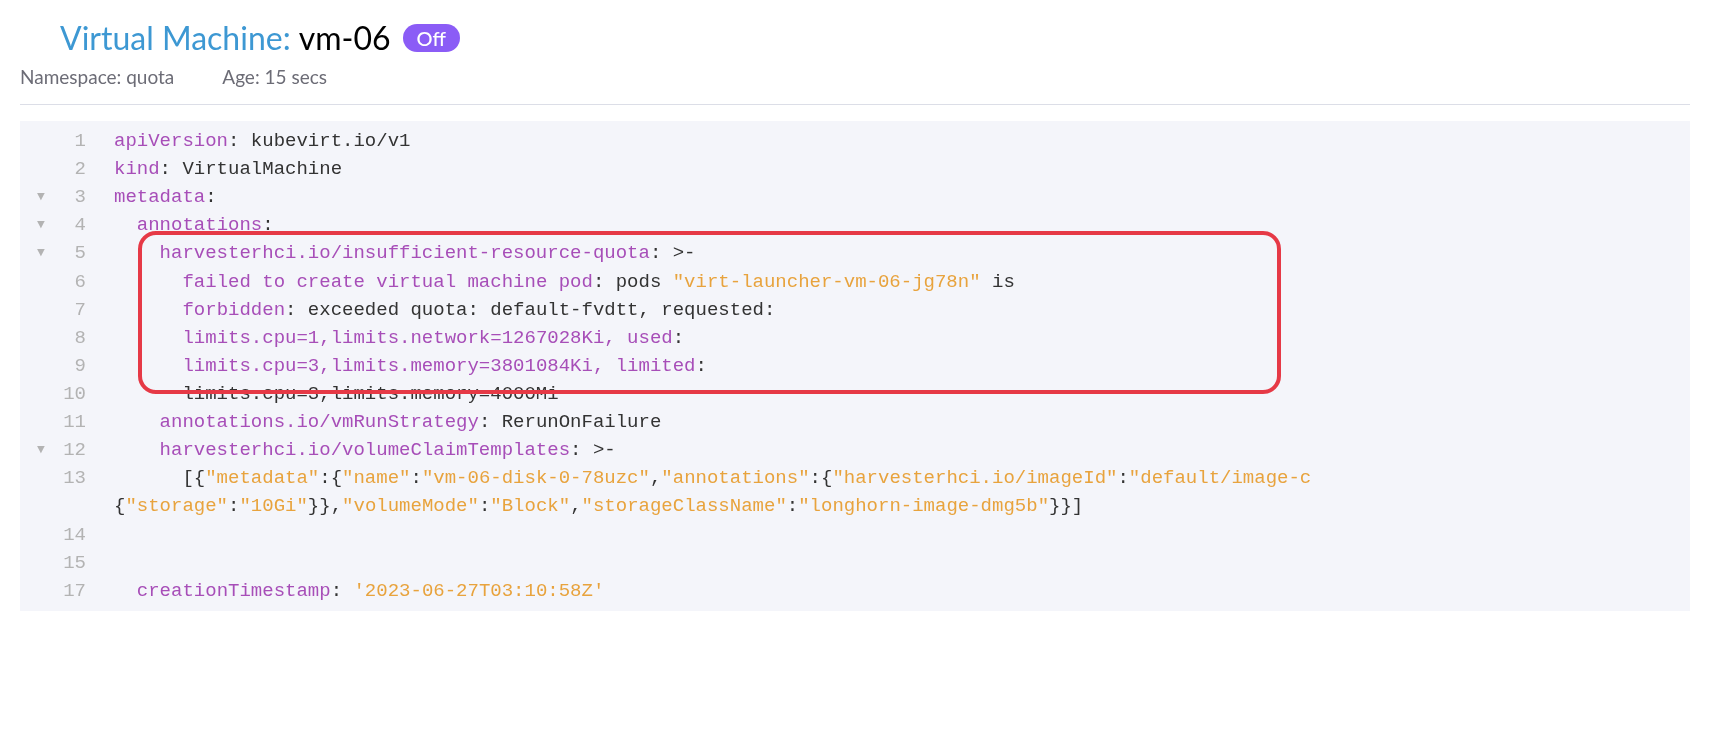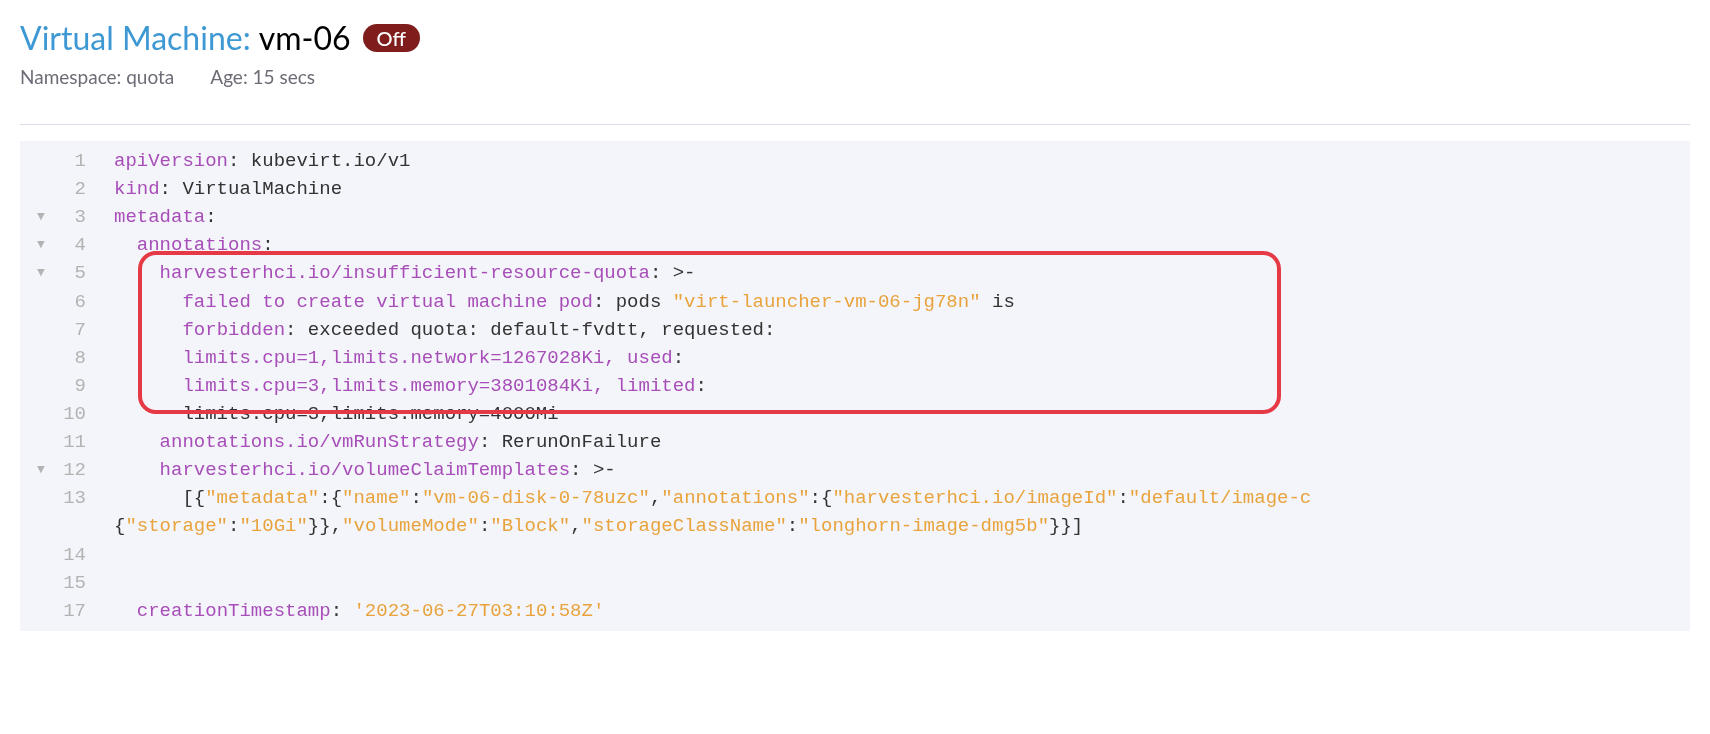--- a/index.html
+++ b/index.html
@@ -16,43 +16,44 @@
     .header-row {
       display: flex;
       align-items: center;
       gap: 8px;
       margin-bottom: 8px;
     }
     .title-prefix {
       font-size: 32px;
       font-weight: 400;
       color: #3d98d3;
+      margin-left: 40px;
     }
     .title-name {
       font-size: 32px;
       font-weight: 400;
       color: #000000;
     }
     .status-badge {
       display: inline-flex;
       align-items: center;
-      background: #7f1d1d;
+      background: #8b5cf6;
       color: #ffffff;
       font-size: 20px;
       font-weight: 500;
       padding: 2px 14px;
       border-radius: 22px;
       margin-left: 4px;
     }
     .meta-row {
       display: flex;
-      gap: 36px;
+      gap: 48px;
       font-size: 19px;
       color: #6c6c76;
-      margin-bottom: 36px;
+      margin-bottom: 16px;
     }
     .divider {
       border: none;
       border-top: 1px solid #dcdee7;
       margin-bottom: 16px;
     }
     .code-block {
       background: #f4f5fa;
       padding: 6px 0;
       font-family: "Menlo", "Consolas", "Courier New", monospace;

